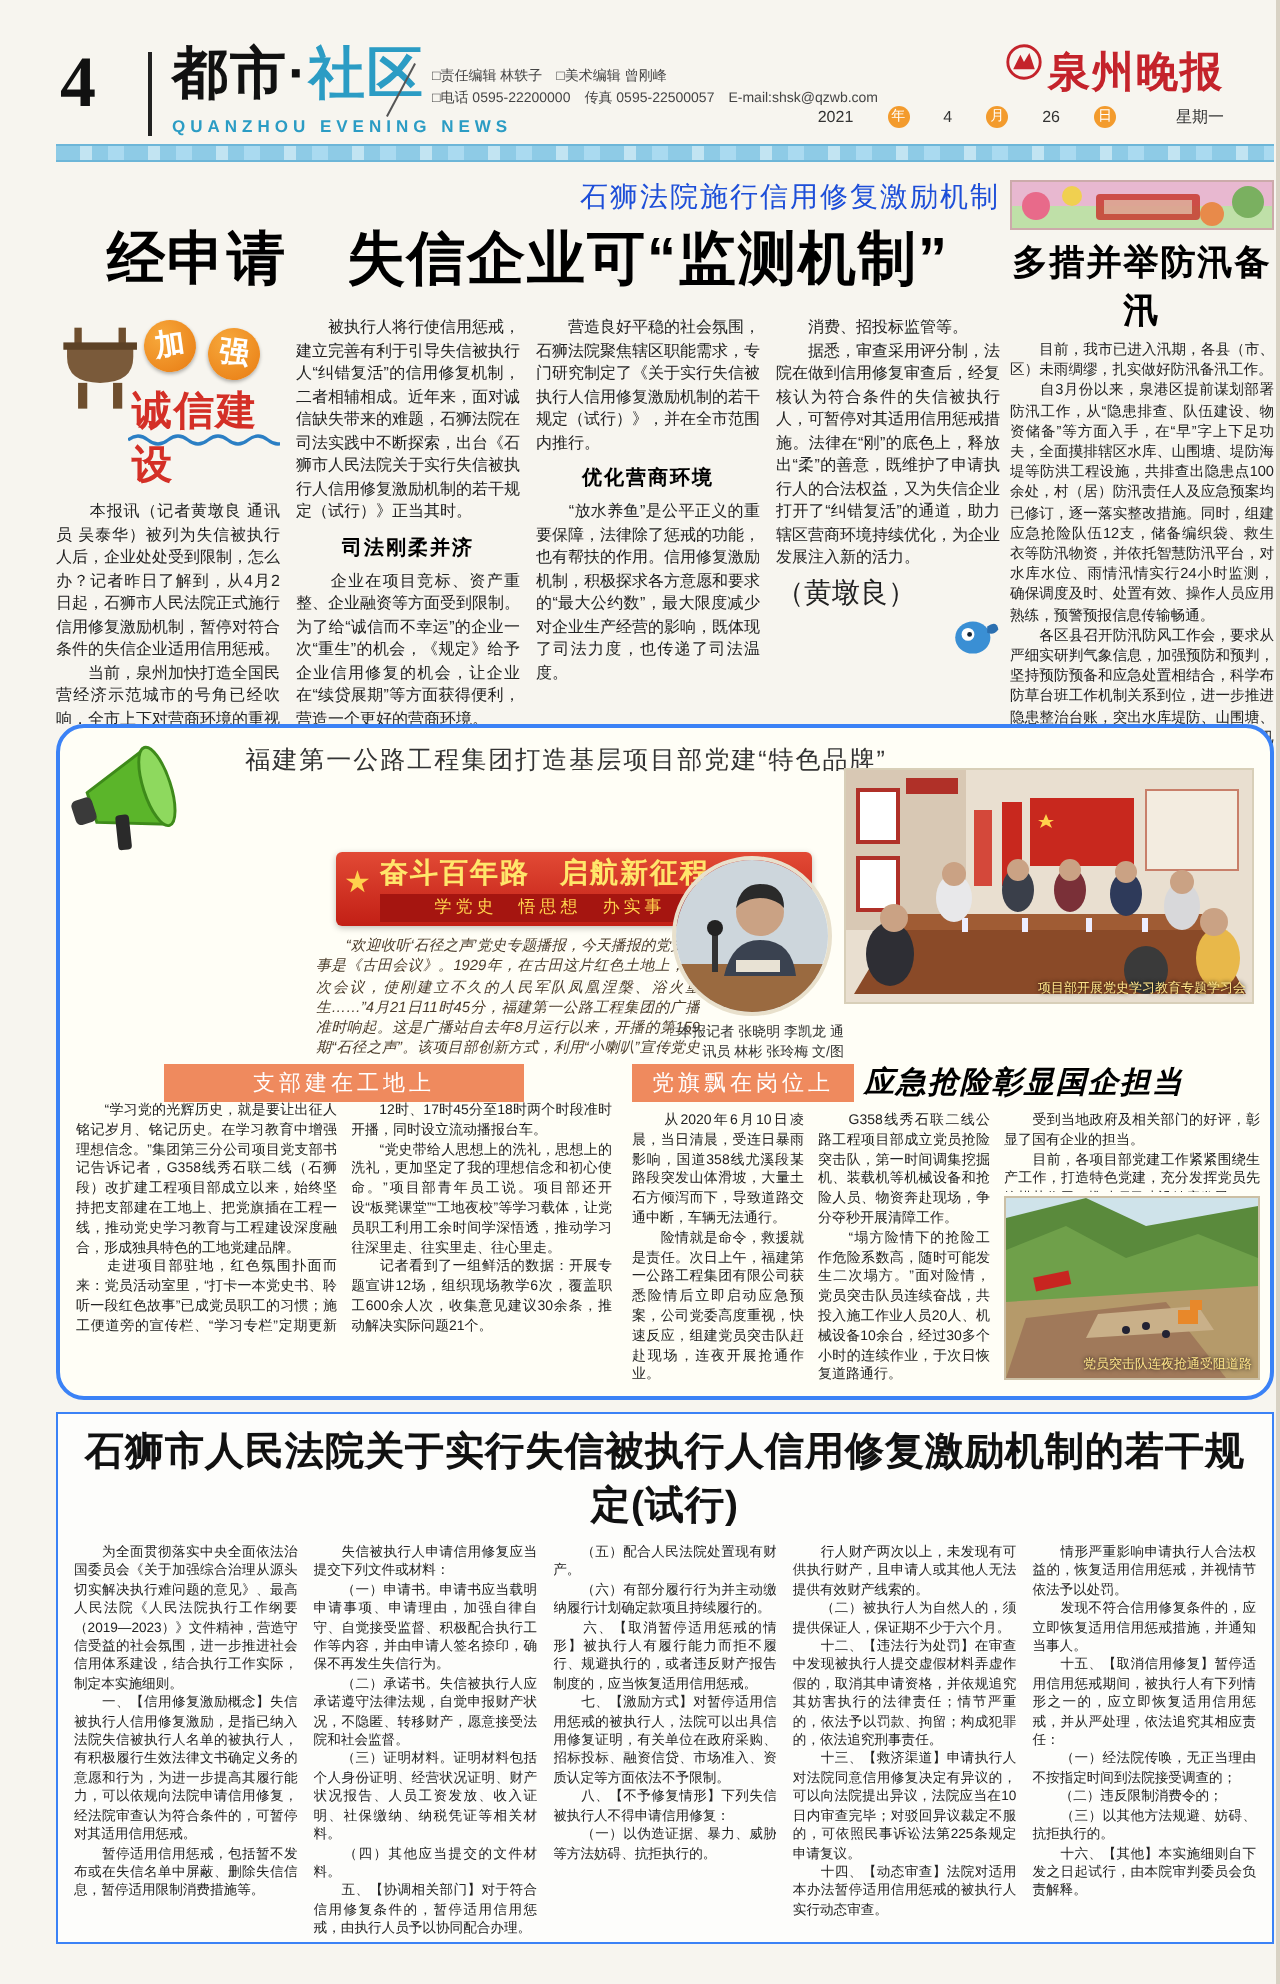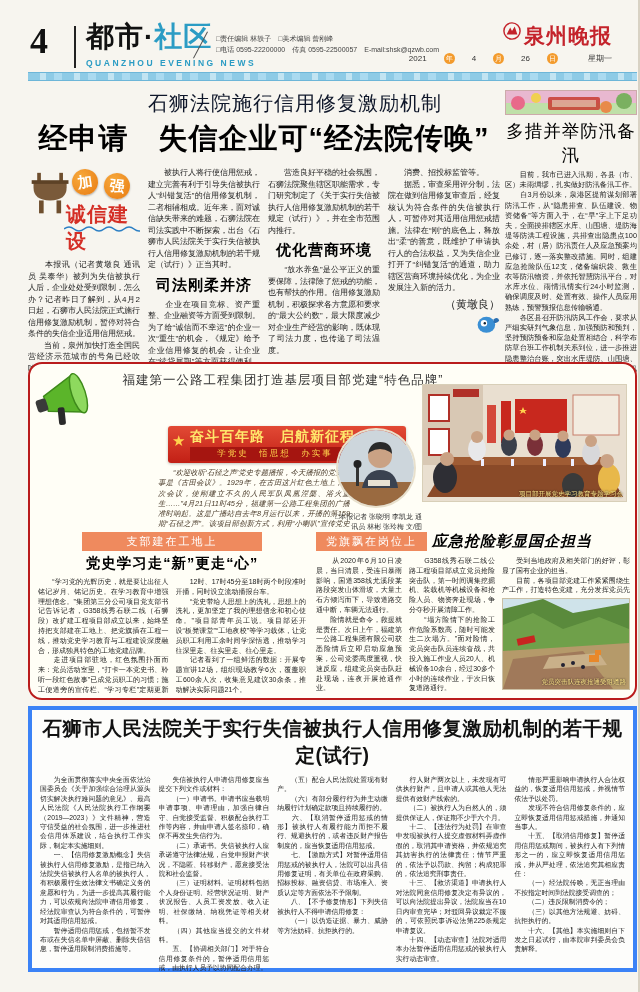--- a/index.html
+++ b/index.html
@@ -21,41 +21,41 @@
   #masthead-row { display:flex; justify-content:flex-end; gap:3px; }
   #masthead-title { font-family:"Liberation Serif",serif; font-size:21px; font-weight:900; color:#c4232b; letter-spacing:1px; }
   #date-line { margin-top:3px; font-size:8px; color:#333; display:flex; align-items:center; justify-content:flex-end; gap:17px; }
   .date-badge { display:inline-block; width:11px; height:11px; border-radius:50%; background:#f39b2d; color:#fff; font-size:7px; line-height:11px; text-align:center; }
   #wave-strip { left:28px; top:72px; width:609px; height:9px;
     background:repeating-linear-gradient(90deg,#8ecbe6 0 12px,#c2e4f2 12px 18px,#8ecbe6 18px 26px,#aadaf0 26px 34px);
     border-top:1px solid #6db6d8; border-bottom:1px solid #6db6d8; }
 
   
   #lead-article { left:28px; top:90px; width:472px; height:270px; }
-  #lead-kicker { margin-left:120px; text-align:left; font-size:20px; color:#0f172a; letter-spacing:1px; }
+  #lead-kicker { margin-left:120px; text-align:right; font-size:14px; color:#1d4ed8; letter-spacing:1px; }
   #lead-headline { text-align:center; font-size:29px; font-weight:900; color:#000; letter-spacing:1px; margin-top:2px; }
   #lead-cols { display:flex; gap:8px; margin-top:8px; height:208px; overflow:hidden; }
   .lead-col { width:110px; flex:1 1 0; overflow:hidden; }
   .body-8 { font-size:8px; line-height:11.5px; color:#222; }
-  .subhead { font-size:15px; font-weight:900; color:#000; text-align:center; margin:5px 0 4px; letter-spacing:1px; }
+  .subhead { font-size:10px; font-weight:900; color:#000; text-align:center; margin:5px 0 4px; letter-spacing:1px; }
   #integrity-graphic { position:relative; width:118px; height:92px; }
   .circle-badge { position:absolute; width:26px; height:26px; border-radius:50%; background:radial-gradient(circle at 35% 30%,#f7a93c,#e87b12); color:#fff; font-size:15px; font-weight:bold; text-align:center; line-height:26px; box-shadow:0 1px 2px rgba(0,0,0,.3); }
   #integrity-slogan { position:absolute; left:38px; top:34px; font-size:20px; font-weight:900; color:#d42f26; letter-spacing:1px; }
   #integrity-wave { position:absolute; left:36px; top:58px; width:80px; height:8px; }
-  #lead-byline { text-align:right; font-size:11px; color:#222; margin-top:3px; }
+  #lead-byline { font-size:14px; color:#222; margin-top:3px; }
   #mascot-wrap { text-align:right; margin-top:2px; }
 
   
   #flood-col { left:505px; top:90px; width:132px; height:296px; }
   #flood-banner { width:132px; height:25px; border:1px solid #caa; overflow:hidden; position:relative; }
-  #flood-headline { font-size:17.5px; font-weight:400; color:#000; letter-spacing:1px; text-align:center; margin:4px 0 3px; }
+  #flood-headline { font-size:17.5px; font-weight:700; color:#000; letter-spacing:1px; text-align:center; margin:4px 0 3px; }
   #flood-body { font-size:7.3px; line-height:10.2px; color:#222; height:242px; overflow:hidden; }
 
   
-  #party-box { left:28px; top:362px; width:609px; height:338px; border:2px solid #b91c1c; border-radius:14px; background:#fffef6; padding:6px; }
+  #party-box { left:28px; top:362px; width:609px; height:338px; border:2px solid #3b82f6; border-radius:14px; background:#fffef6; padding:6px; }
   #megaphone { position:absolute; left:-2px; top:-4px; }
   #party-kicker { position:absolute; left:88px; top:8px; width:330px; text-align:center; font-size:12.5px; color:#333; letter-spacing:1px; }
   #party-headline { position:absolute; left:58px; top:24px; width:380px; text-align:center; font-size:26px; font-weight:900; color:#000; letter-spacing:1px; }
   #party-headline .red { color:#d42f26; }
   #red-banner { position:absolute; left:138px; top:62px; width:238px; height:37px; background:linear-gradient(#e24a35,#c21f15); border-radius:3px; box-shadow:0 1px 3px rgba(0,0,0,.25); padding:2px 4px 0 22px; }
   #red-banner .star { position:absolute; left:4px; top:6px; color:#ffd24d; font-size:15px; }
   #red-banner-l1 { font-size:14px; font-weight:900; color:#ffe66b; letter-spacing:1px; }
   #red-banner-l2 { margin-top:1px; background:#a51510; color:#ffd24d; font-size:8.5px; letter-spacing:2px; text-align:center; padding:1px 0; }
   #meeting-photo { position:absolute; left:392px; top:20px; width:205px; height:118px; border:1px solid #d8cfb8; }
   .photo-caption { position:absolute; right:3px; bottom:2px; font-size:6.5px; color:#ffe58a; text-shadow:0 0 2px #000; }
@@ -70,21 +70,21 @@
   #pb-left-cols { display:flex; gap:7px; height:118px; overflow:hidden; }
   .tiny-col { flex:1 1 0; font-size:7px; line-height:9.8px; color:#222; overflow:hidden; }
   #pb-right { width:314px; }
   #pb-right-header { display:flex; align-items:center; gap:5px; }
   #pb-right-header .sub-headline { margin:0; font-size:15px;font-style:italic; }
   #pb-right-cols { display:flex; gap:7px; margin-top:5px; height:136px; overflow:hidden; }
   #pb-right-photo-col { width:128px; flex:0 0 128px; position:relative; }
   #landslide-photo { position:relative; width:128px; height:92px; border:1px solid #cbbfa4; margin-top:2px; }
 
   
-  #regulation-box { left:28px; top:706px; width:609px; height:266px; border:4px solid #3b82f6; background:#fdfdfb; padding:5px 8px; }
+  #regulation-box { left:28px; top:706px; width:609px; height:266px; border:1px solid #3b82f6; background:#fdfdfb; padding:5px 8px; }
   #regulation-title { text-align:center; font-size:19.5px; font-weight:900; color:#111; letter-spacing:.5px; }
   #regulation-cols { display:flex; gap:8px; margin-top:6px; height:222px; overflow:hidden; }
   .reg-col { flex:1 1 0; font-size:6.8px; line-height:9.4px; color:#222; overflow:hidden; }
 
   #page-edge { right:0px; top:0; width:2px; height:992px; background:#d8d2c4; }
 </style>
 </head>
 <body>
 
 <div class="abs" id="page-num">4</div>
@@ -113,21 +113,21 @@
     <span class="date-badge">月</span>
     <span>26</span>
     <span class="date-badge">日</span>
     <span style="margin-left:13px">星期一</span>
   </div>
 </div>
 <div class="abs" id="wave-strip"></div>
 
 <div class="abs" id="lead-article">
   <div id="lead-kicker">石狮法院施行信用修复激励机制</div>
-  <div id="lead-headline">经申请　失信企业可“经法院传唤”</div>
+  <div id="lead-headline">经申请　失信企业可“监测机制”</div>
   <div id="lead-cols">
     <div class="lead-col">
       <div id="integrity-graphic">
         <svg width="46" height="46" viewBox="0 0 50 50" style="position:absolute;left:0;top:4px">
           <rect x="10" y="2" width="4" height="10" fill="#6e4e2e"></rect>
             <rect x="34" y="2" width="4" height="10" fill="#6e4e2e"></rect>
           <path d="M6 12 h36 v6 q0 14 -18 14 q-18 0 -18 -14 Z" fill="#7a5a3a"></path>
           <rect x="4" y="10" width="40" height="4" fill="#5d4226"></rect>
           <rect x="12" y="32" width="5" height="14" fill="#6e4e2e"></rect>
             <rect x="31" y="32" width="5" height="14" fill="#6e4e2e"></rect>
@@ -253,21 +253,20 @@
       <rect x="30" y="50" width="22" height="6" fill="#e8e2d4"></rect>
     </svg>
   </div>
   <div id="party-byline">□本报记者 张晓明
 李凯龙 通讯员 林彬
 张玲梅 文/图</div>
 
   <div id="party-bottom">
     <div id="pb-left">
       <div class="org-banner">支部建在工地上</div>
-      <div class="sub-headline">党史学习走“新”更走“心”</div>
       <div id="pb-left-cols">
         <div class="tiny-col jt">　　“学习党的光辉历史，就是要让出征人铭记岁月、铭记历史。在学习教育中增强理想信念。”集团第三分公司项目党支部书记告诉记者，G358线秀石联二线（石狮段）改扩建工程项目部成立以来，始终坚持把支部建在工地上、把党旗插在工程一线，推动党史学习教育与工程建设深度融合，形成独具特色的工地党建品牌。
 　　走进项目部驻地，红色氛围扑面而来：党员活动室里，“打卡一本党史书、聆听一段红色故事”已成党员职工的习惯；施工便道旁的宣传栏、“学习专栏”定期更新党史知识，让职工在耳濡目染中滋养初心。</div>
         <div class="tiny-col jt">　　12时、17时45分至18时两个时段准时开播，同时设立流动播报台车。
 　　“党史带给人思想上的洗礼，思想上的洗礼，更加坚定了我的理想信念和初心使命。”项目部青年员工说。项目部还开设“板凳课堂”“工地夜校”等学习载体，让党员职工利用工余时间学深悟透，推动学习往深里走、往实里走、往心里走。
 　　记者看到了一组鲜活的数据：开展专题宣讲12场，组织现场教学6次，覆盖职工600余人次，收集意见建议30余条，推动解决实际问题21个。</div>
       </div>
     </div>
     <div id="pb-right">
       <div id="pb-right-header">

